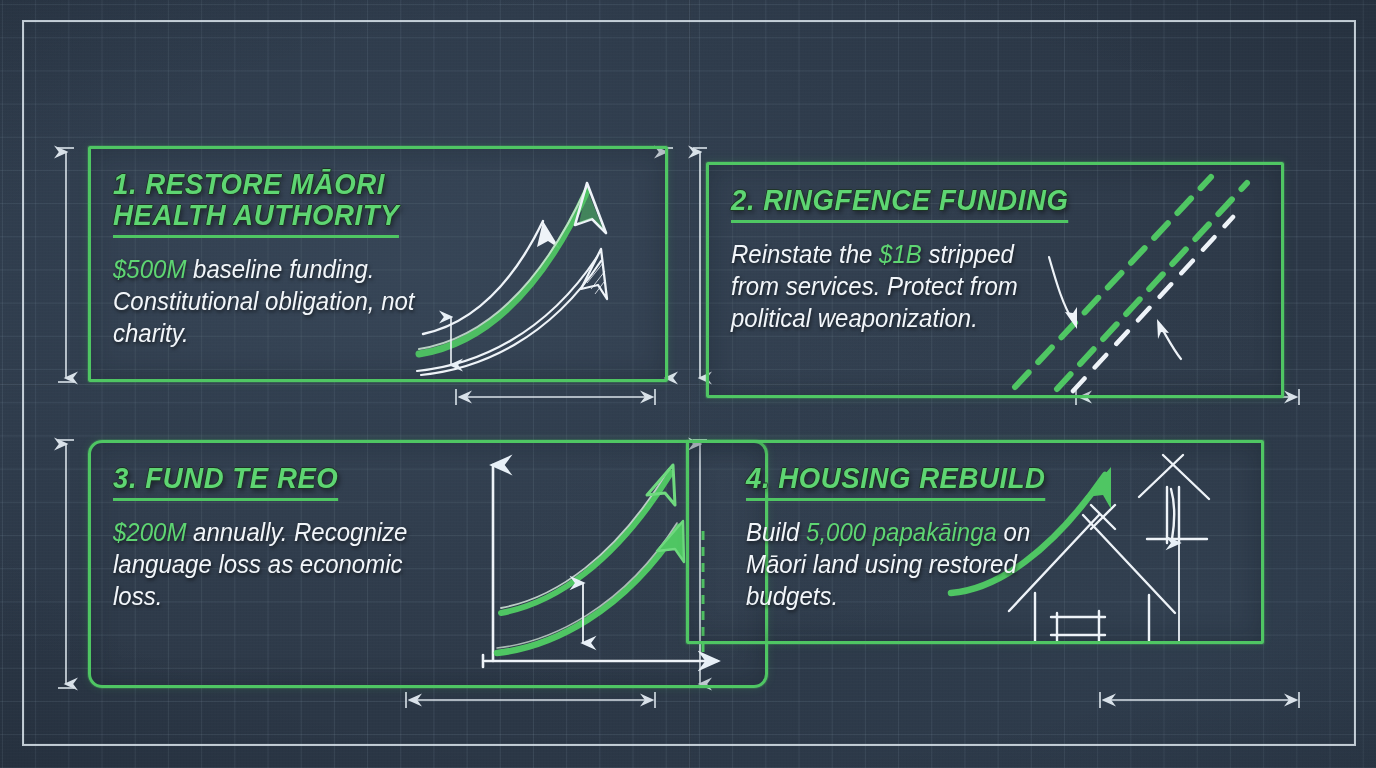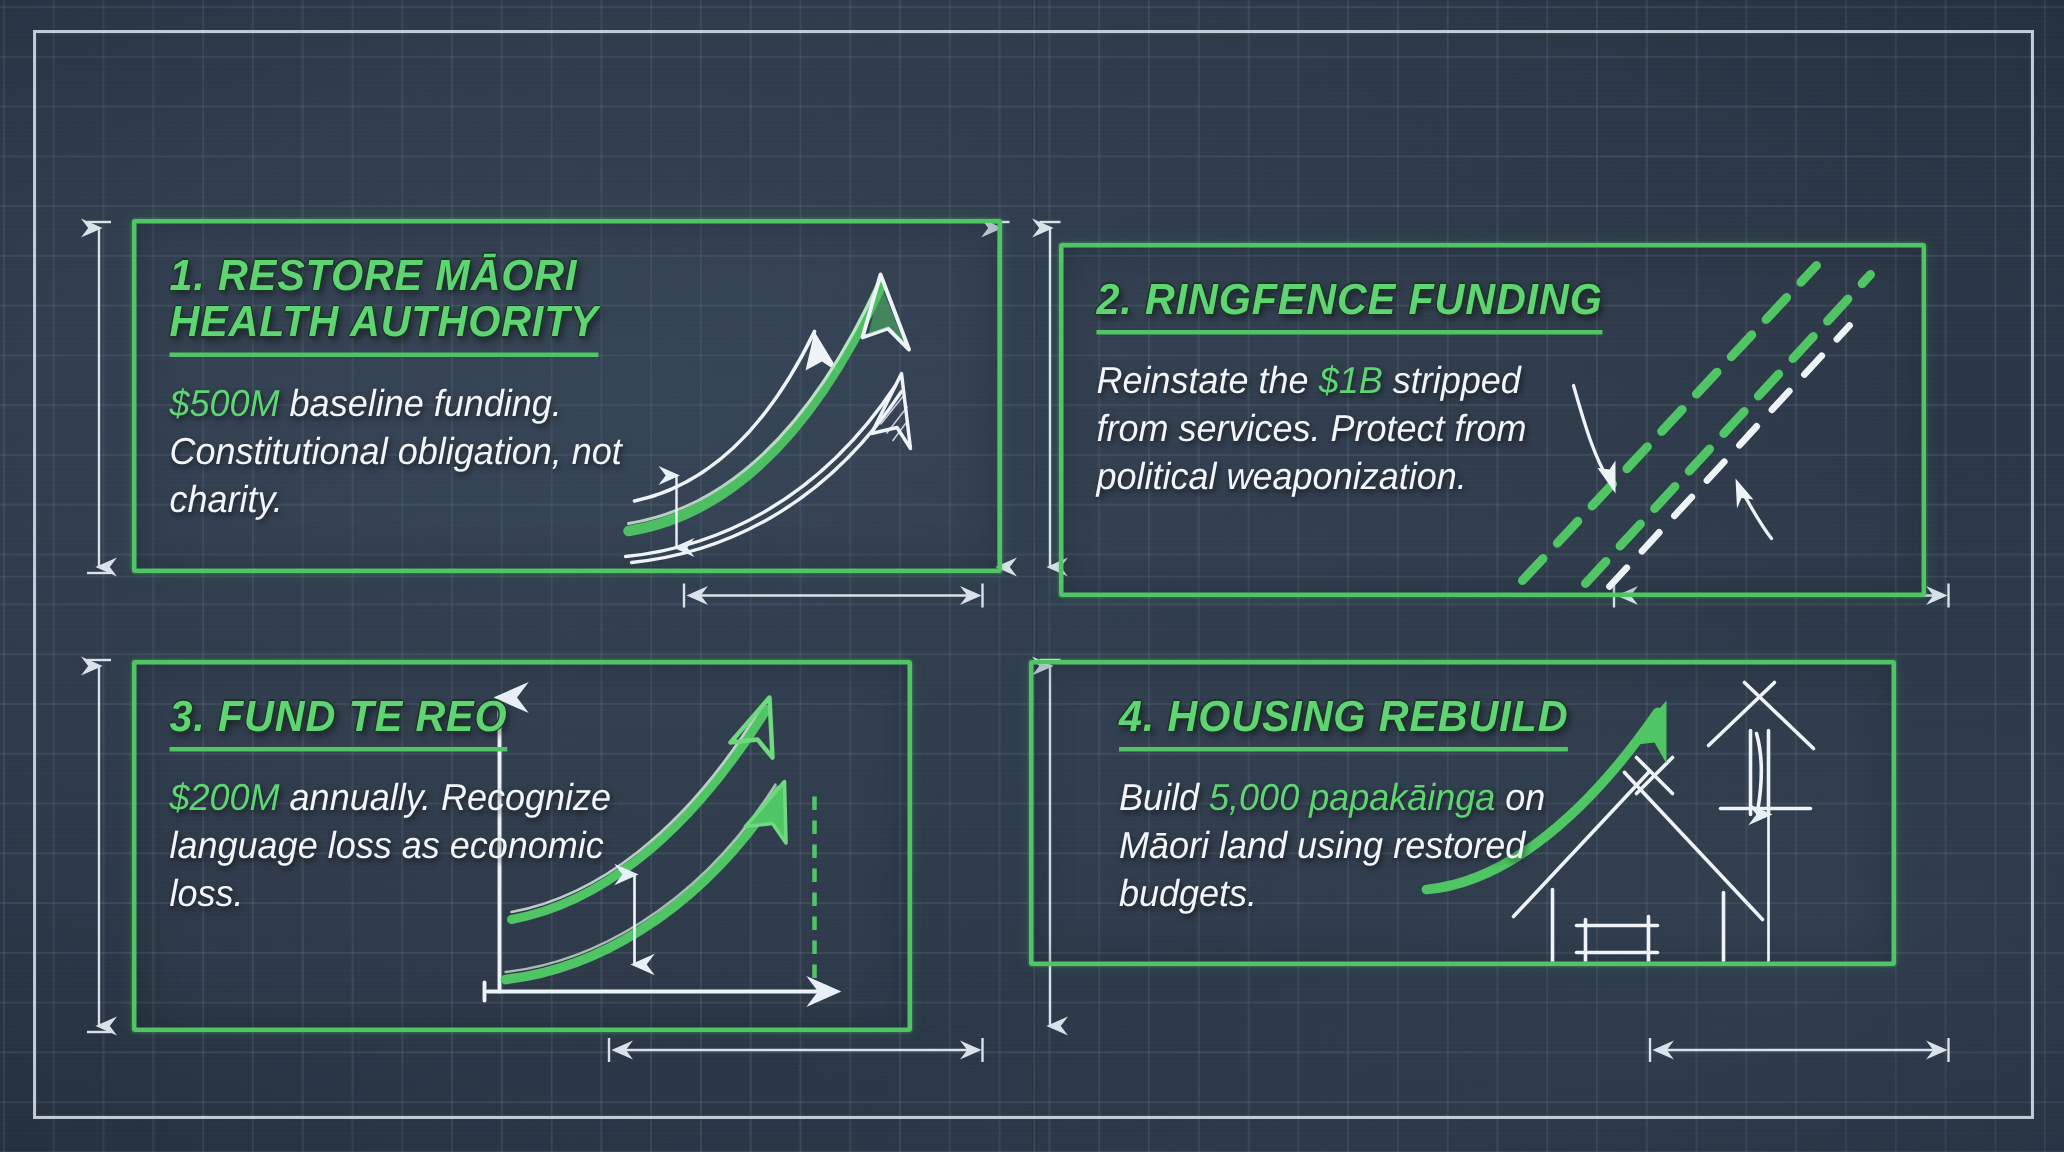--- a/index.html
+++ b/index.html
@@ -327,21 +327,21 @@
     </svg>
 
     <div class="panel-body">
       <div class="p-head" style="white-space:pre-line">2. RINGFENCE FUNDING</div>
       <div class="p-text" style="max-width:345px">
         <span>Reinstate the </span><span class="hl">$1B</span><span> stripped from services. Protect from political weaponization.</span>
       </div>
     </div>
   </div>
 
-  <div class="panel" style="left:88px; top:440px; width:520px; height:248px;">
+  <div class="panel" style="left:88px; top:440px; width:680px; height:248px;border-radius:14px;">
 
     <svg class="diagram" width="290" height="248" viewBox="0 0 290 248">
 
       <g stroke="#eef3f8" stroke-width="2.6" fill="none" stroke-linecap="round">
         <line x1="18" y1="218" x2="18" y2="22" marker-end="url(#arrU)"></line>
         <line x1="10" y1="218" x2="242" y2="218" marker-end="url(#arrR)"></line>
         <line x1="8" y1="212" x2="8" y2="224"></line>
       </g>
 
       <g fill="none" stroke="#4fc663" stroke-width="6" stroke-linecap="round">

